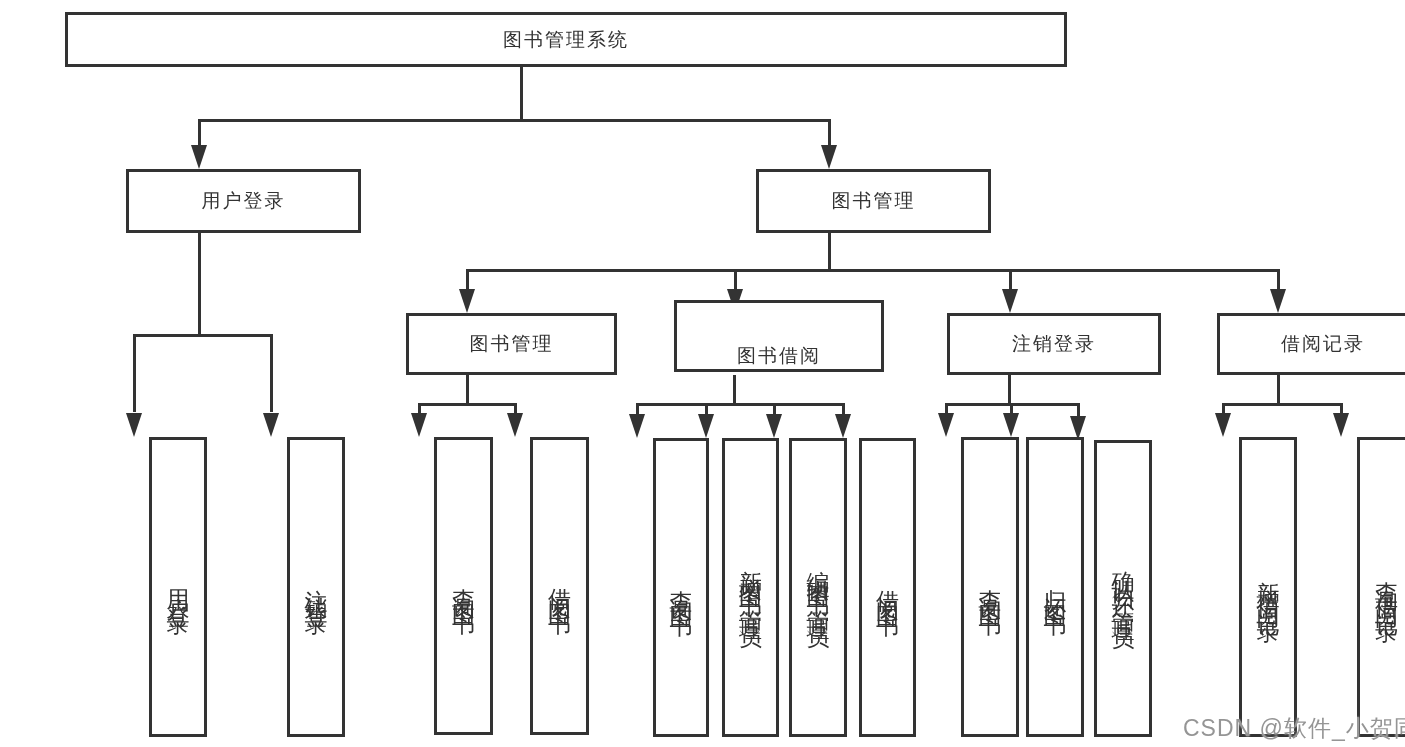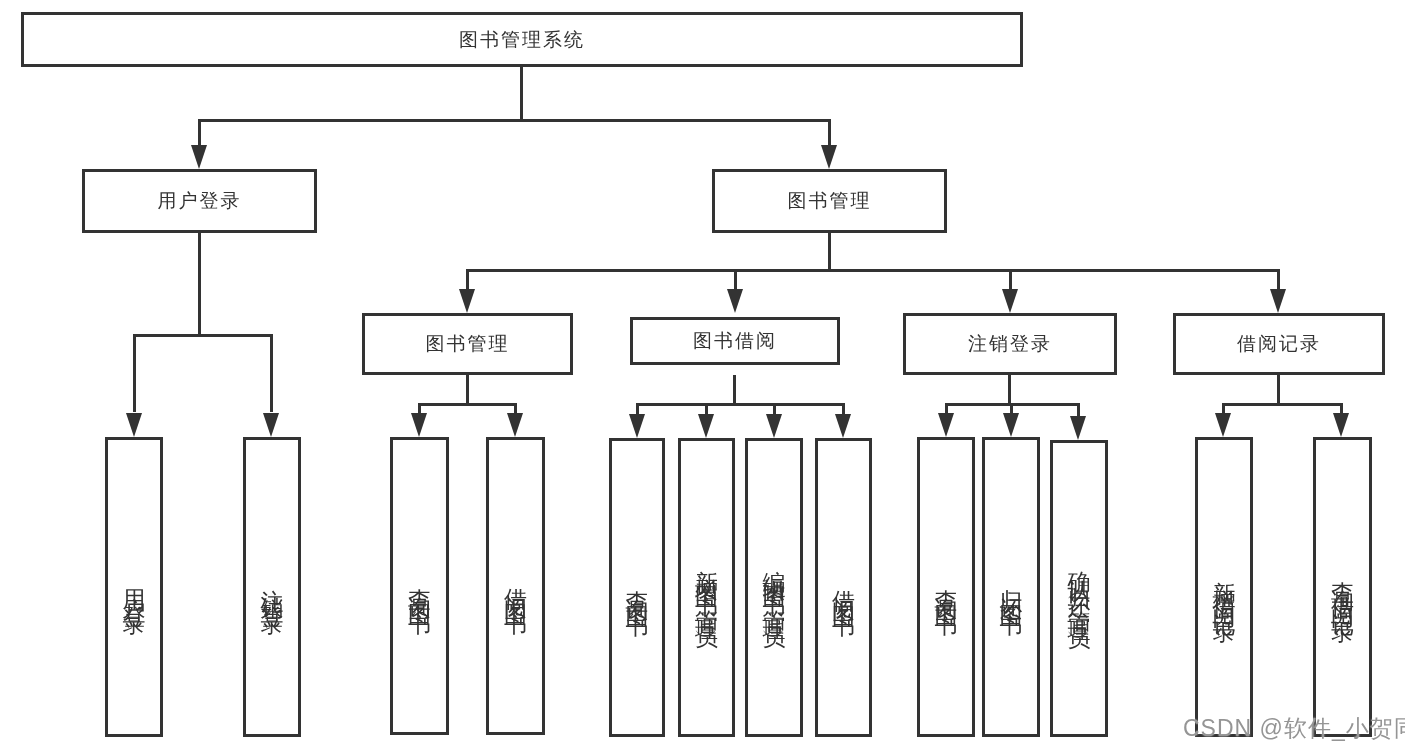--- a/index.html
+++ b/index.html
@@ -19,20 +19,21 @@
   .box{
     position:absolute;
     box-sizing:border-box;
     border:3px solid var(--line);
     background:var(--bg);
     display:flex;align-items:center;justify-content:center;
     color:var(--text);
     font-size:19px;
     letter-spacing:2px;
     white-space:nowrap;
+    margin-left:44px;
   }
   .leaf{
     font-size:23px;
     letter-spacing:0;
   }
   .vtext{
     writing-mode:vertical-rl;
     text-orientation:mixed;
     letter-spacing:8px;
     line-height:1;
@@ -93,21 +94,21 @@
   <div class="vline" style="left:734px;top:269px;height:24px;"></div>
   <div class="arrow" style="left:727px;top:289px;"></div>
   <div class="vline" style="left:1009px;top:269px;height:24px;"></div>
   <div class="arrow" style="left:1002px;top:289px;"></div>
   <div class="vline" style="left:1277px;top:269px;height:24px;"></div>
   <div class="arrow" style="left:1270px;top:289px;"></div>
 
   <div class="box" style="left:362px;top:313px;width:211px;height:62px;">
     <span>图书管理</span>
   </div>
-  <div class="box" style="left:630px;top:317px;width:210px;height:48px;">
+  <div class="box" style="left:630px;top:300px;width:210px;height:72px;align-items:flex-end;">
     <span>图书借阅</span>
   </div>
   <div class="box" style="left:903px;top:313px;width:214px;height:62px;">
     <span>注销登录</span>
   </div>
   <div class="box" style="left:1173px;top:313px;width:212px;height:62px;">
     <span>借阅记录</span>
   </div>
 
   <div class="vline" style="left:466px;top:375px;height:31px;"></div>

